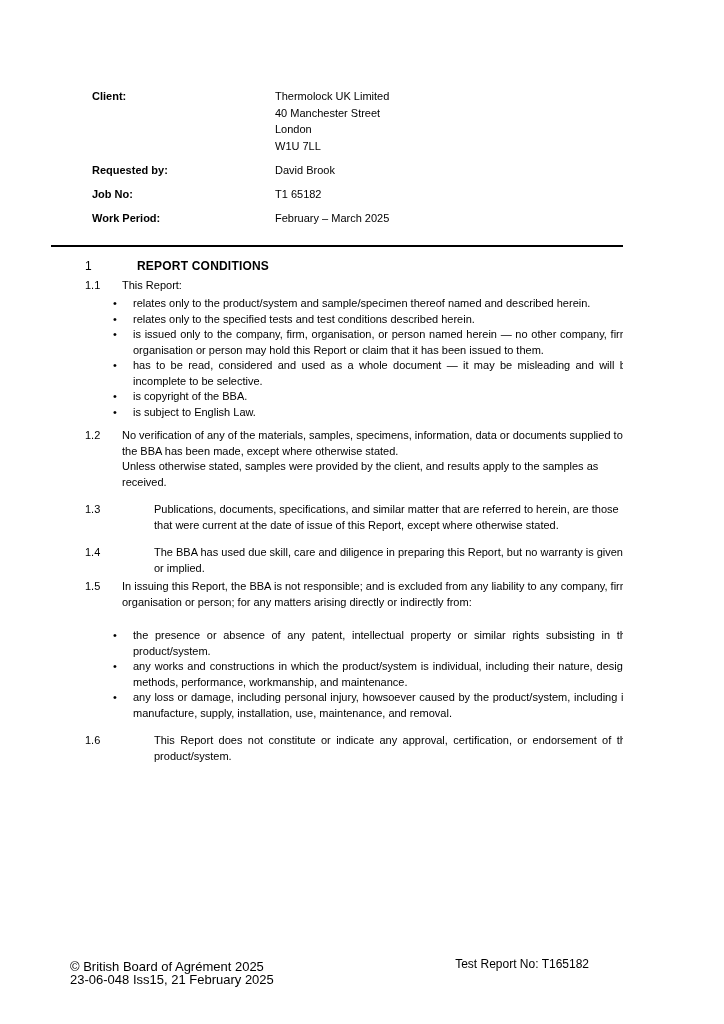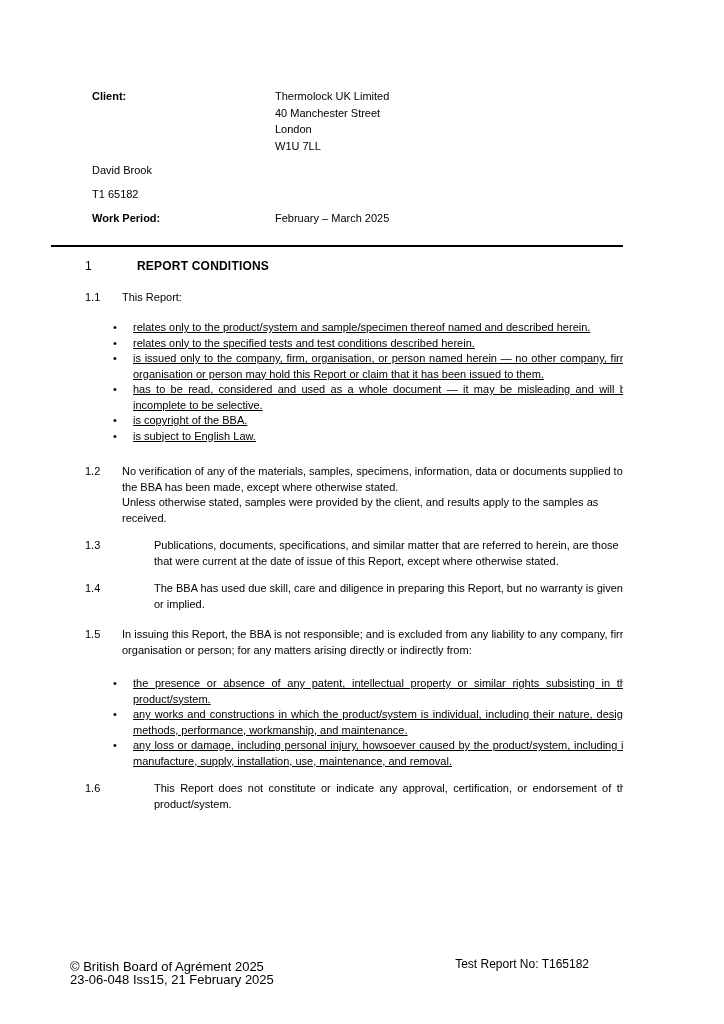--- a/index.html
+++ b/index.html
@@ -50,32 +50,32 @@
   .heading { display: flex; font-size: 12px; }
   .heading-num { width: 52px; flex-shrink: 0; font-weight: normal; }
   .heading-title { font-weight: bold; letter-spacing: 0.2px; }
 
   .clause { display: flex; }
   .clause-num { width: 37px; flex-shrink: 0; }
   .clause-body { flex: 1; }
   .justify { text-align: justify; }
 
   .bullets { list-style: none; margin: 0; padding: 0; }
-  .bullets li { position: relative; padding-left: 48px; text-decoration: underline; }
+  .bullets li { position: relative; padding-left: 48px; }
   .bullets li::before {
     content: "\2022";
     position: absolute;
     left: 28px;
     top: 0;
   }
 
-  .mt13 { margin-top: 15px; }
+  .mt13 { margin-top: 3px; }
   .mt12 { margin-top: 12px; gap: 32px; }
   .mt14 { margin-top: 18px; }
-  .mt8  { margin-top: 20px; }
+  .mt8  { margin-top: 8px; }
 
   
   .footer-left {
     position: absolute;
     left: 70px;
     top: 961px;
     font-size: 13px;
     line-height: 12.5px;
   }
   .footer-right {
@@ -96,23 +96,25 @@
     <div class="info-row">
       <div class="info-label">Client:</div>
       <div class="info-value">
         <div>Thermolock UK Limited</div>
         <div>40 Manchester Street</div>
         <div>London</div>
         <div>W1U 7LL</div>
       </div>
     </div>
     <div class="info-row">
+      <div class="info-label">Requested by:</div>
       <div class="info-value">David Brook</div>
     </div>
     <div class="info-row">
+      <div class="info-label">Job No:</div>
       <div class="info-value">T1 65182</div>
     </div>
     <div class="info-row">
       <div class="info-label">Work Period:</div>
       <div class="info-value">February – March 2025</div>
     </div>
   </div>
 
   <hr class="rule">
 

